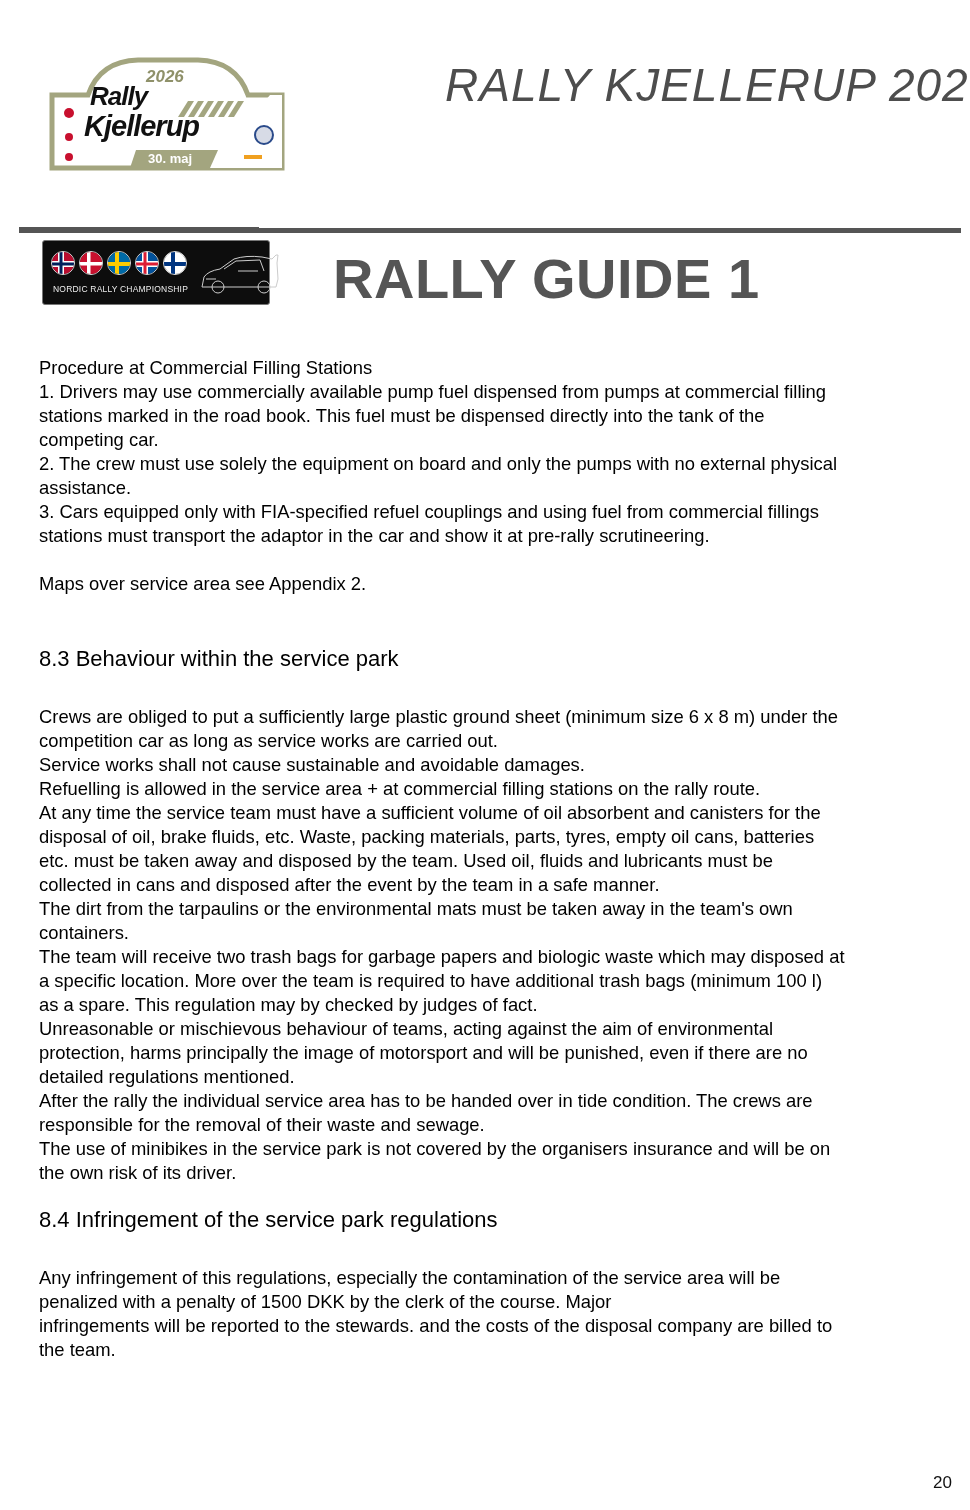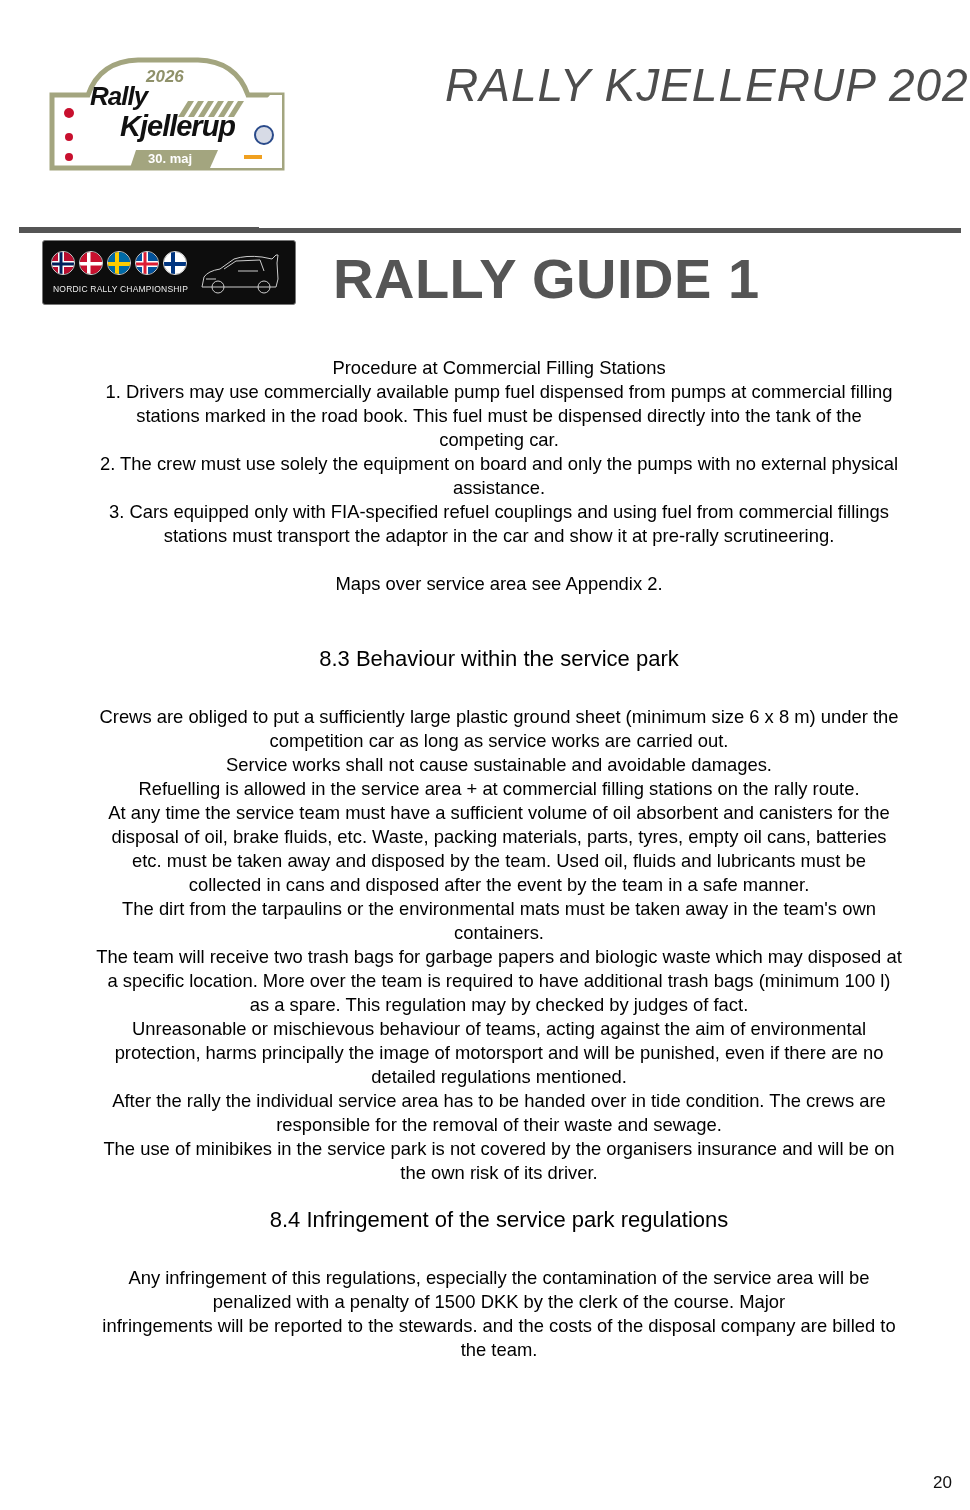--- a/index.html
+++ b/index.html
@@ -8,28 +8,28 @@
 
   
   .logo { left: 48px; top: 55px; width: 238px; height: 118px; }
   .header-title { left: 445px; top: 58px; font-family: "Liberation Sans", sans-serif; font-style: italic; font-size: 46px; color: #4d4d4d; letter-spacing: 1px; white-space: nowrap; }
 
   
   .rule { left: 19px; top: 228px; width: 942px; height: 5px; background: #555; }
   .rule-thin { left: 19px; top: 227px; width: 240px; height: 4px; background: #555; }
 
   
-  .badge { left: 42px; top: 240px; width: 254px; height: 65px; background: #0d0d0d; border-radius: 3px; border: 1px solid #777; box-sizing: border-box; }
+  .badge { left: 42px; top: 240px; width: 228px; height: 65px; background: #0d0d0d; border-radius: 3px; border: 1px solid #777; box-sizing: border-box; }
   .badge-label { position: absolute; left: 10px; top: 43px; font-size: 8.5px; color: #eee; letter-spacing: 0.2px; white-space: nowrap; }
   .flag { position: absolute; top: 10px; width: 24px; height: 24px; border-radius: 50%; overflow: hidden; border: 1px solid #ddd; box-sizing: border-box; }
 
   .guide-title { left: 333px; top: 246px; font-size: 56px; font-weight: bold; color: #555; letter-spacing: 0.5px; white-space: nowrap; }
 
   
-  .content { left: 39px; top: 356px; width: 920px; font-size: 18.4px; line-height: 24px; text-align: center; }
+  .content { left: 39px; top: 356px; width: 920px; font-size: 18.4px; line-height: 24px; }
   .content p { margin: 0; }
   .gap { height: 24px; }
   .h2 { font-size: 22px; font-weight: normal; margin: 0; line-height: 26px; }
   .page-num { right: 18px; top: 1473px; font-size: 17px; color: #111; }
 </style>
 </head>
 <body>
 
 <div class="abs logo">
   <svg width="238" height="118" viewBox="0 0 238 118">
@@ -45,21 +45,21 @@
       <path d="M190 46 L196 46 L186 62 L180 62 Z"></path>
     </g>
     <circle cx="21" cy="58" r="5" fill="#c8102e"></circle>
     <circle cx="21" cy="82" r="4" fill="#c8102e"></circle>
     <circle cx="21" cy="102" r="4" fill="#c8102e"></circle>
     <circle cx="216" cy="80" r="9" fill="#d7dbe6" stroke="#2a4a8a" stroke-width="2"></circle>
     <rect x="196" y="100" width="18" height="4" fill="#f0a020"></rect>
   </svg>
   <div class="abs" style="left:98px;top:12px;font-size:17px;font-weight:bold;font-style:italic;color:#8f916a;">2026</div>
   <div class="abs" style="left:42px;top:26px;font-size:26px;font-weight:bold;font-style:italic;color:#111;letter-spacing:-1px;line-height:30px;">Rally</div>
-  <div class="abs" style="left:36px;top:56px;font-size:29px;font-weight:bold;font-style:italic;color:#111;letter-spacing:-1px;line-height:30px;margin-left:36px;">Kjellerup</div>
+  <div class="abs" style="left:36px;top:56px;font-size:29px;font-weight:bold;font-style:italic;color:#111;letter-spacing:-1px;line-height:30px;">Kjellerup</div>
   <div class="abs" style="left:100px;top:96px;font-size:13px;font-weight:bold;color:#fff;">30. maj</div>
 </div>
 
 <div class="abs header-title">RALLY KJELLERUP 2026</div>
 
 <div class="abs rule-thin"></div>
 <div class="abs rule"></div>
 
 <div class="abs badge">
   <div class="flag" style="left:8px;">

